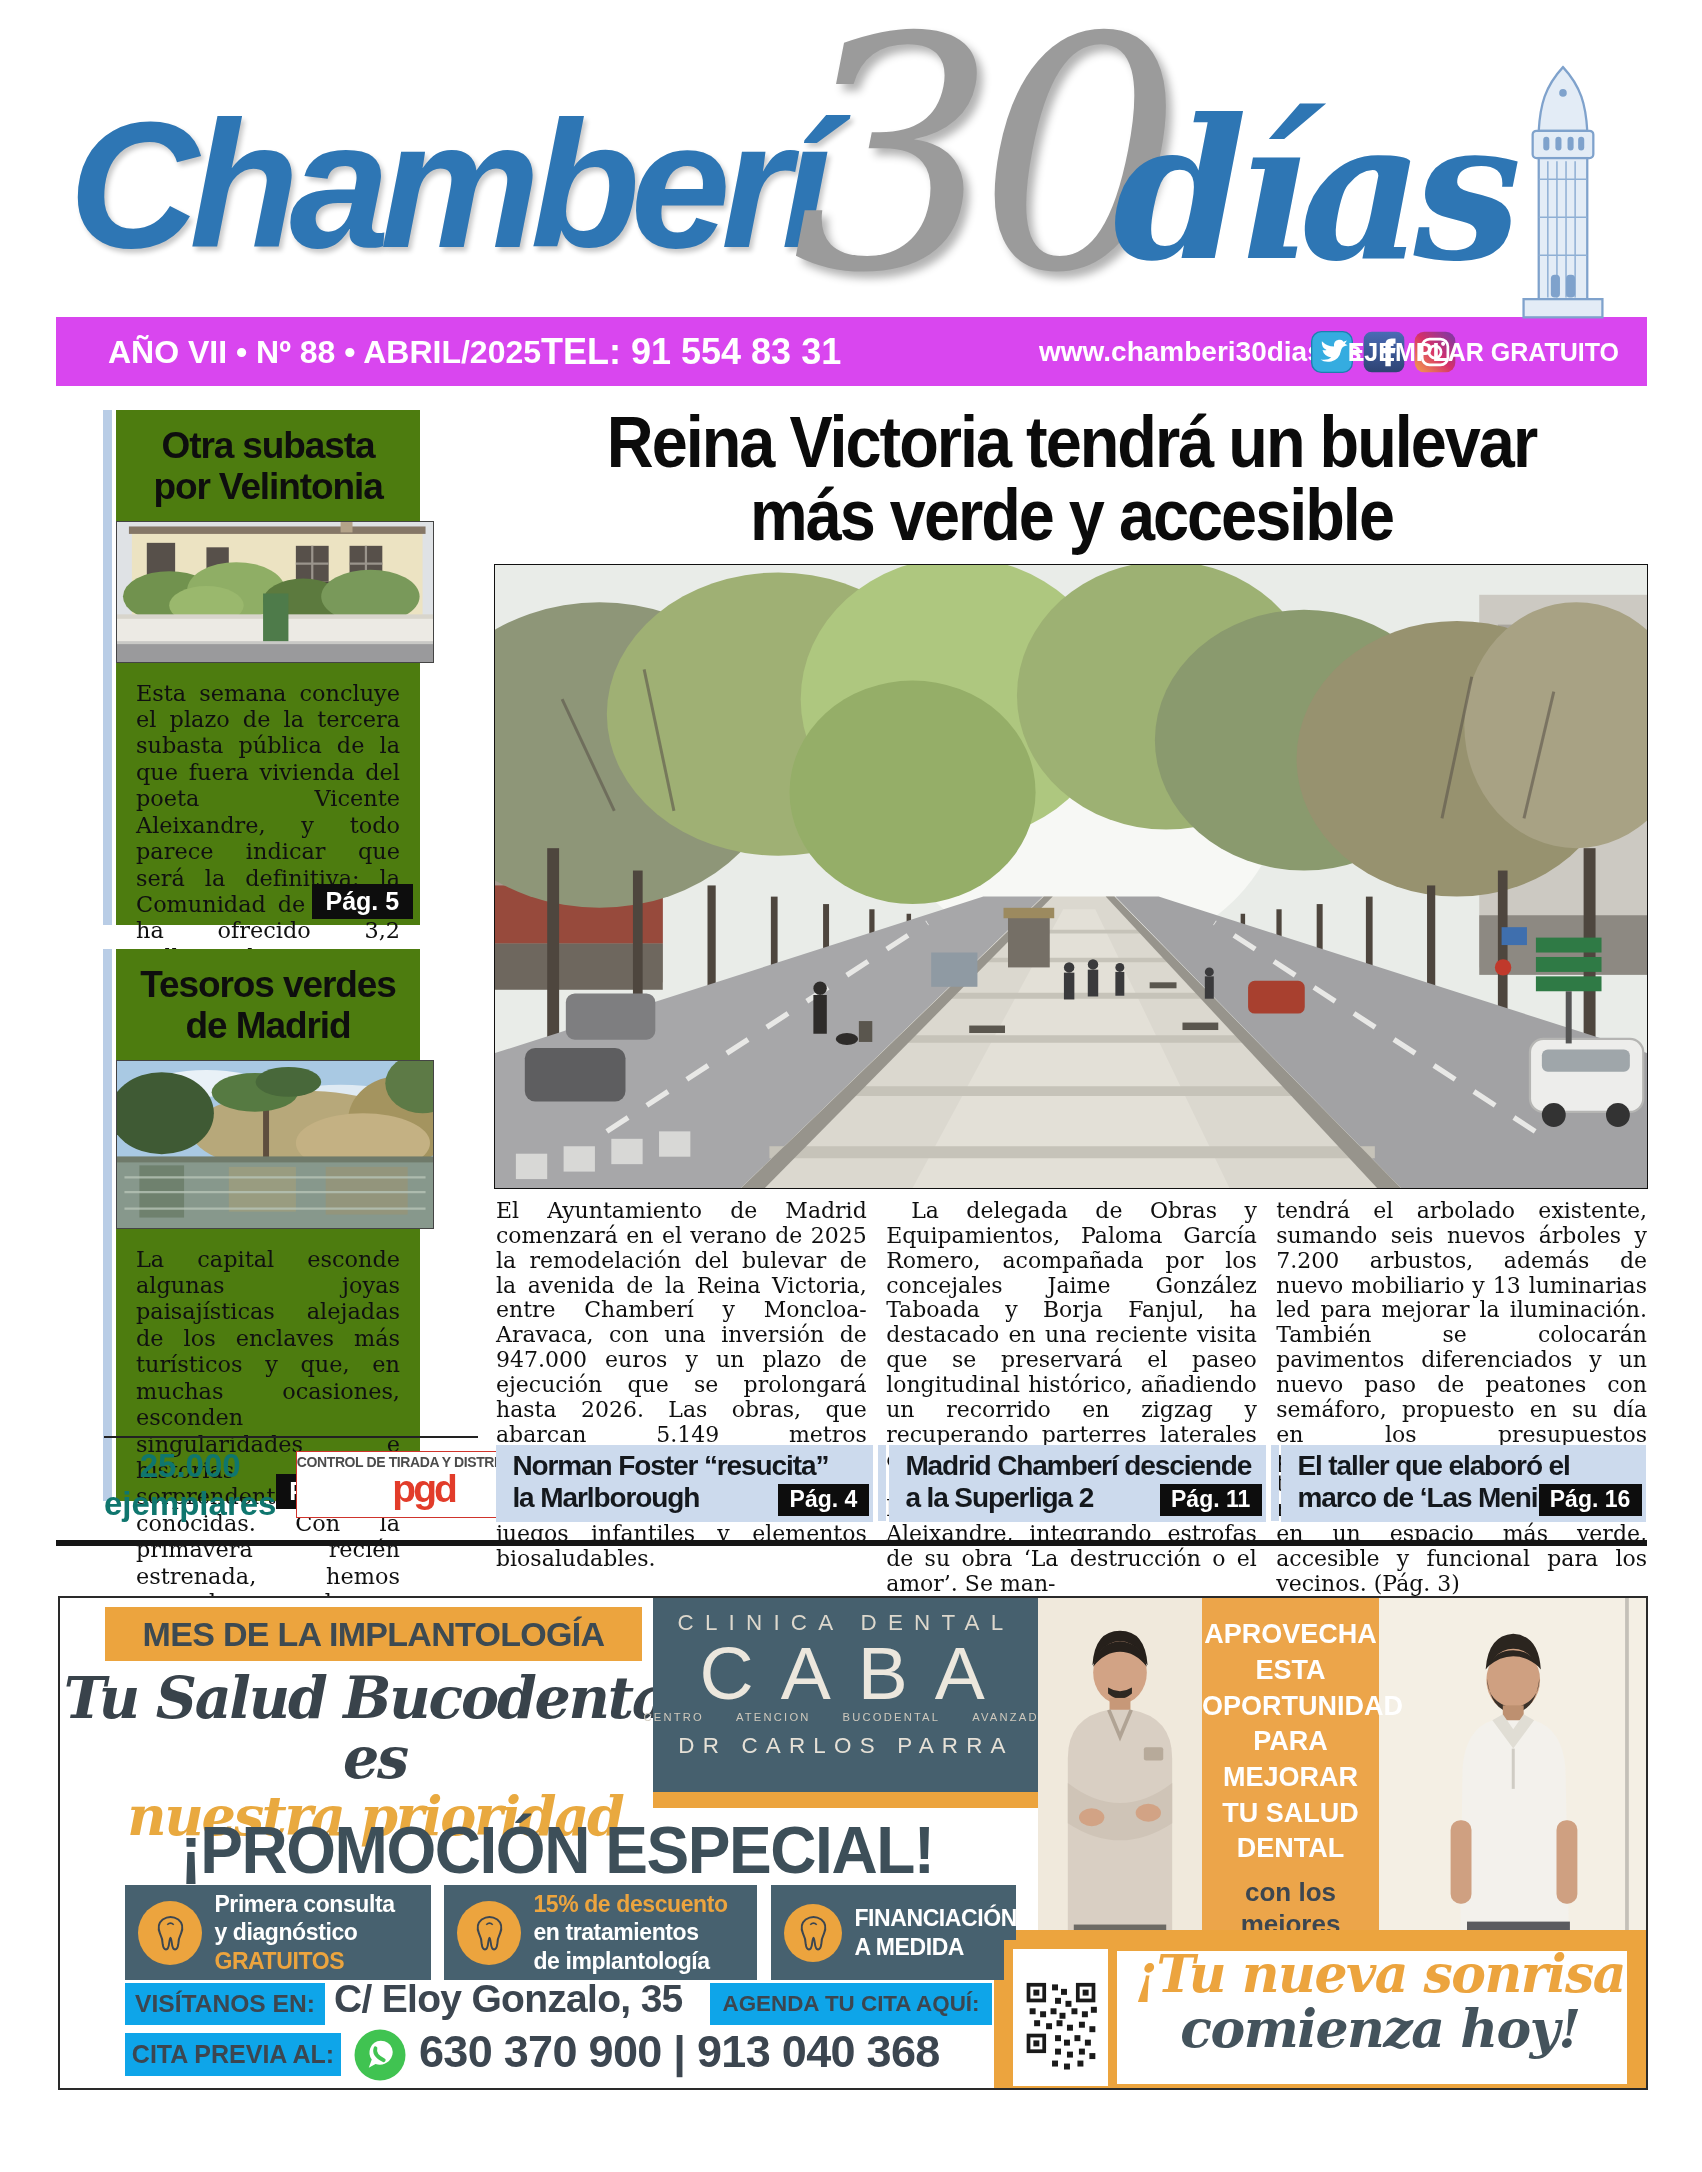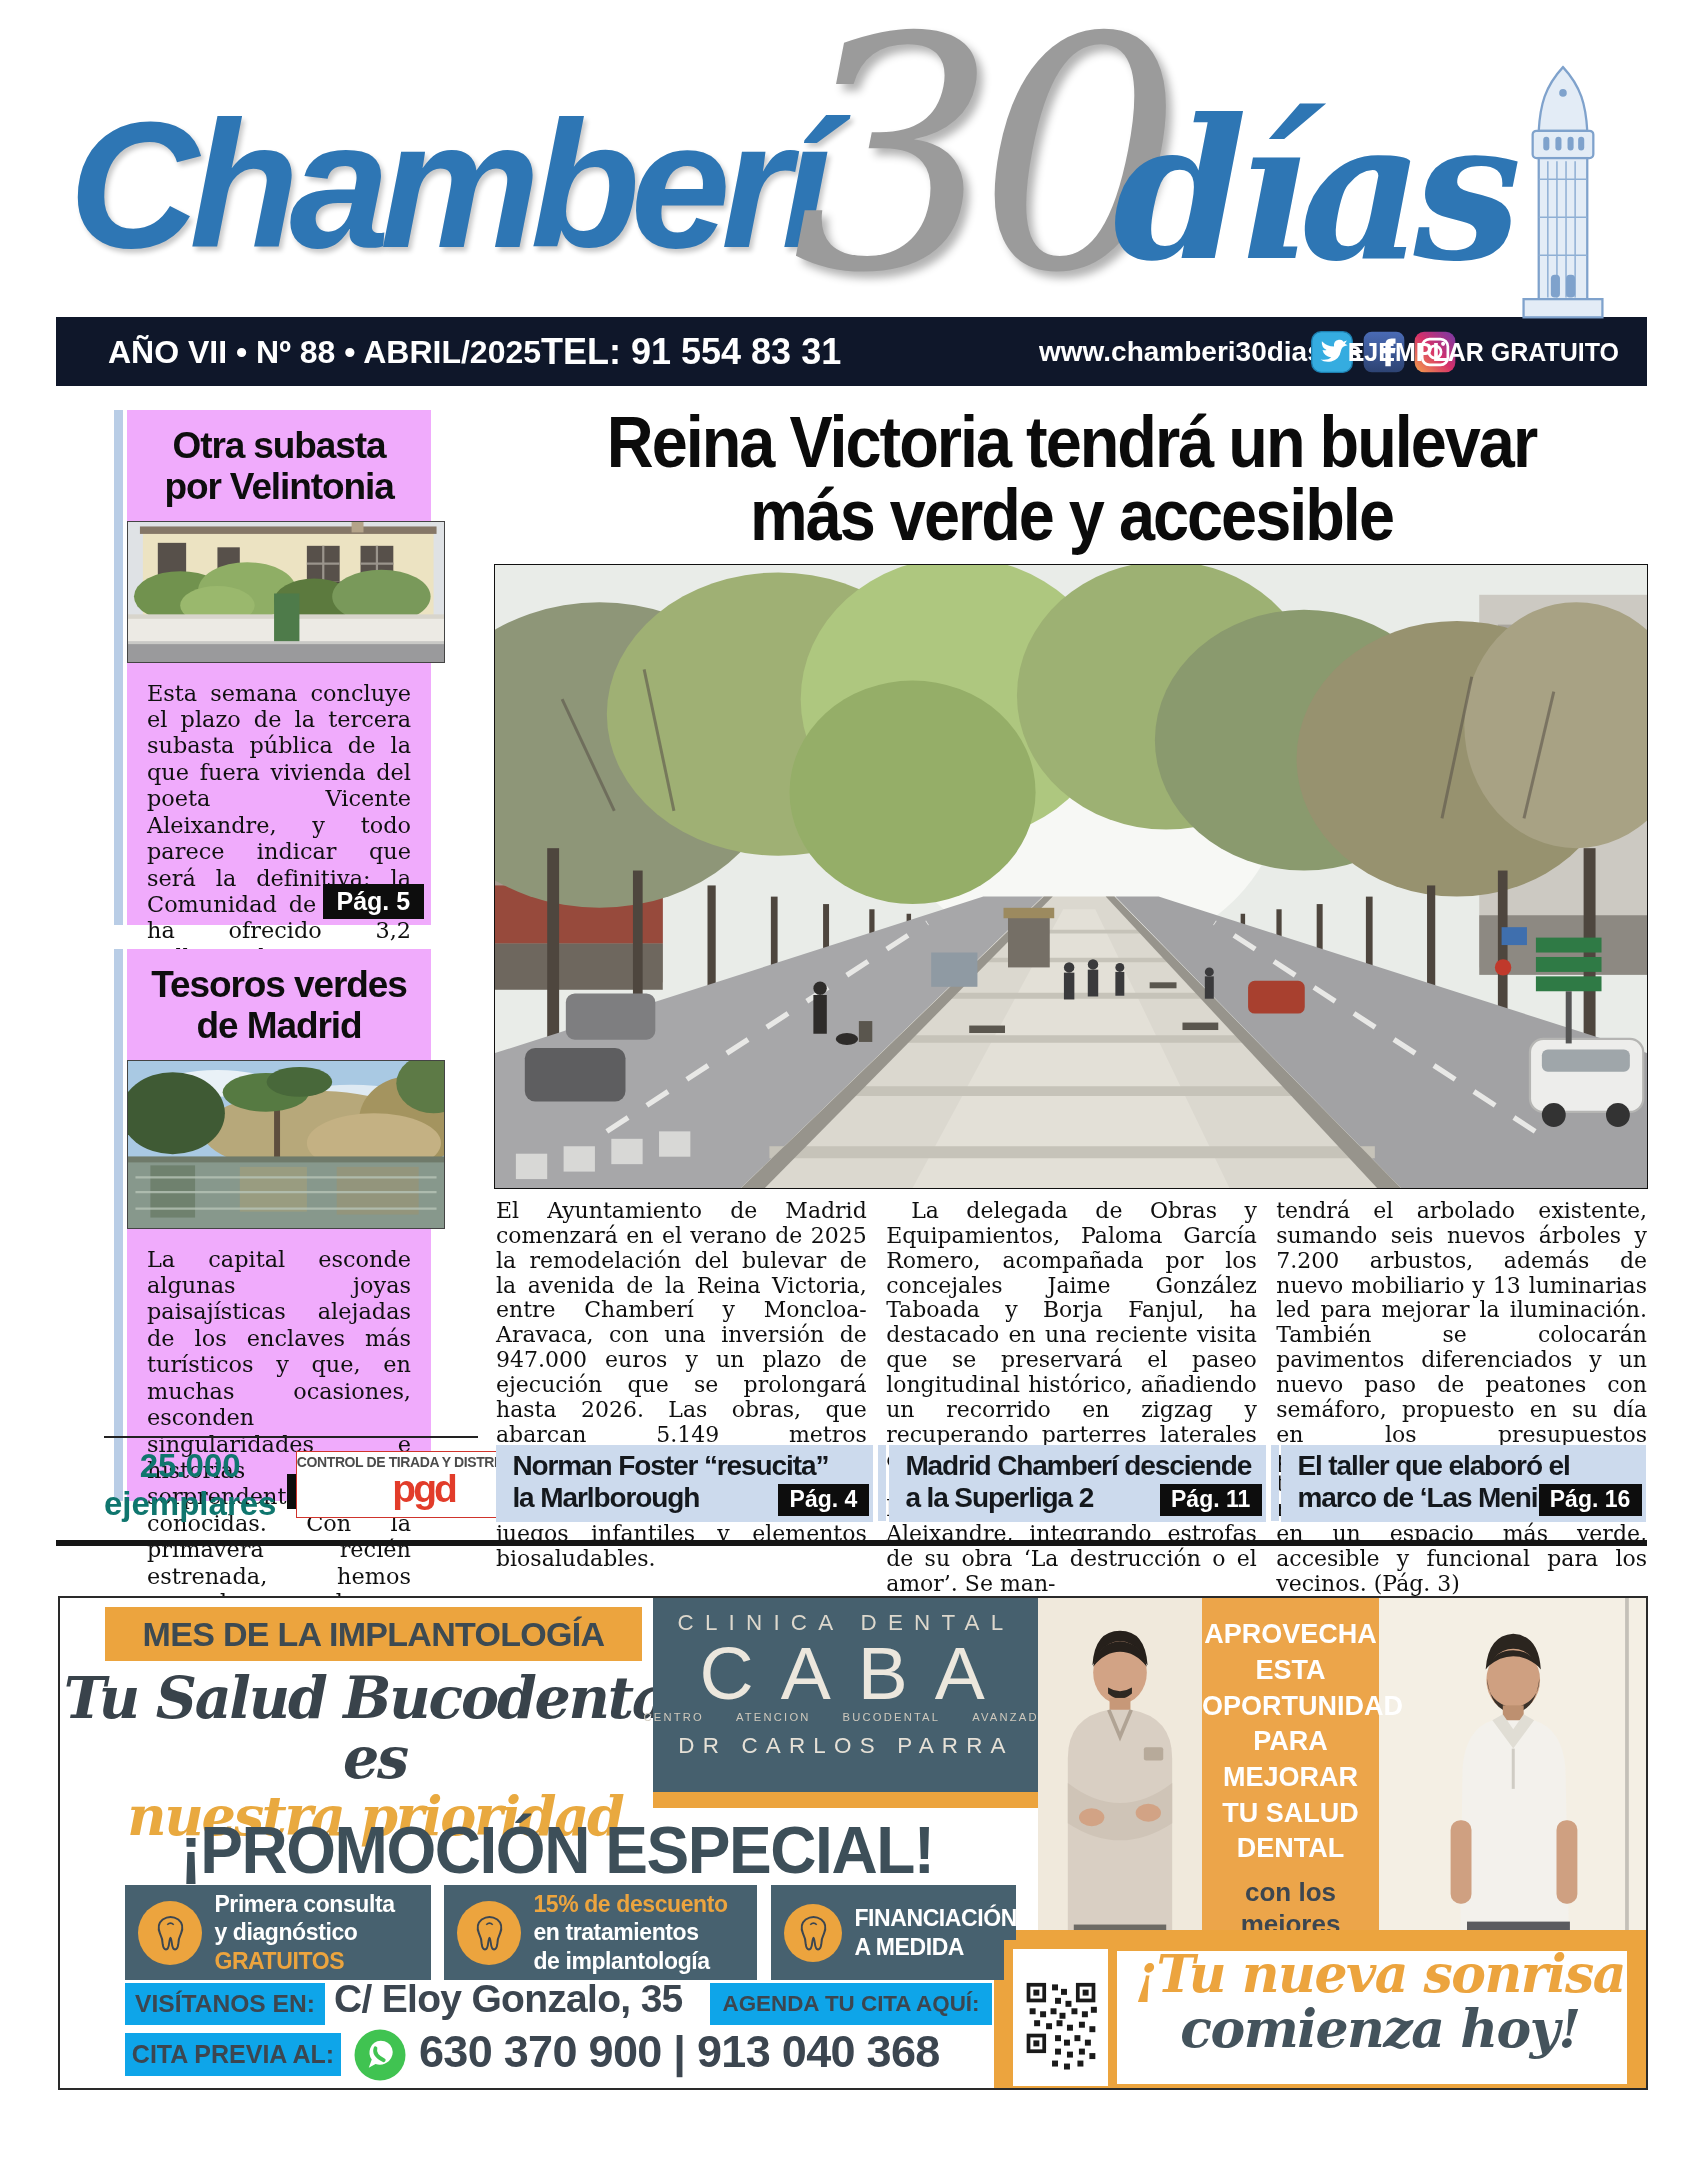--- a/index.html
+++ b/index.html
@@ -9,31 +9,31 @@
 
   
   .logo-main{left:69px;top:81px;font-size:180px;font-weight:bold;font-style:italic;
     color:#2e76b4;letter-spacing:-9.7px;z-index:3;text-shadow:3px 3.7px 5.2px rgba(0,0,0,.22);}
   .logo-number{left:792px;top:-4.5px;font-size:321px;font-family:"DejaVu Serif",serif;font-style:italic;
     color:#9b9b9b;letter-spacing:-18px;z-index:3;text-shadow:6px 6.7px 9px rgba(0,0,0,.30);line-height:1;}
   .logo-suffix{left:1113px;top:95px;font-size:192px;font-family:"DejaVu Serif",serif;font-style:italic;
     font-weight:bold;color:#2e76b4;letter-spacing:-10.4px;z-index:3;line-height:1;}
   .tower{right:49px;top:58px;width:182px;height:263px;z-index:2;}
 
-  .infobar{left:56px;top:317px;width:1591px;height:69px;background:#0f172a;color:#fff;z-index:1;}
+  .infobar{left:56px;top:317px;width:1591px;height:69px;background:#d946ef;color:#fff;z-index:1;}
   .infobar .it{position:absolute;top:50%;transform:translateY(-50%);white-space:nowrap;font-weight:bold;}
   .ib-edition{left:52px;font-size:32px;}
   .ib-phone{left:485px;font-size:36px;}
   .ib-web{left:983px;font-size:28px;}
   .ib-social{left:1255px;display:flex;gap:9.7px;}
   .ib-social svg{width:42px;height:42px;display:block;}
   .ib-free{right:28px;font-size:25px;}
 
   
-  .side-box{position:absolute;left:127px;width:304px;background:#f0abfc;}
+  .side-box{position:absolute;left:116px;width:304px;background:#4d7c0f;}
   .side-box::before{content:"";position:absolute;left:-12.7px;top:0;width:8.2px;height:100%;background:#b9cde6;}
   .sb1{top:410px;height:515px;}
   .sb2{top:949px;height:552px;}
   .sb-title{margin:16.4px 6px 0;text-align:center;font-size:37px;font-weight:bold;line-height:1.1;
     letter-spacing:-1.1px;color:#0e0e0e;}
   .sb-photo{display:block;margin:13.4px auto 0;border:1.5px solid #444;background:#dde;}
   .sb-body{margin:16.4px 20px 0;font-family:"DejaVu Serif",serif;font-size:22.4px;line-height:1.18;
     text-align:justify;color:#101010;}
   .pageref{position:absolute;background:#0d0d0d;color:#fff;font-weight:bold;font-size:25px;
     padding:3px 13.4px;white-space:nowrap;}

